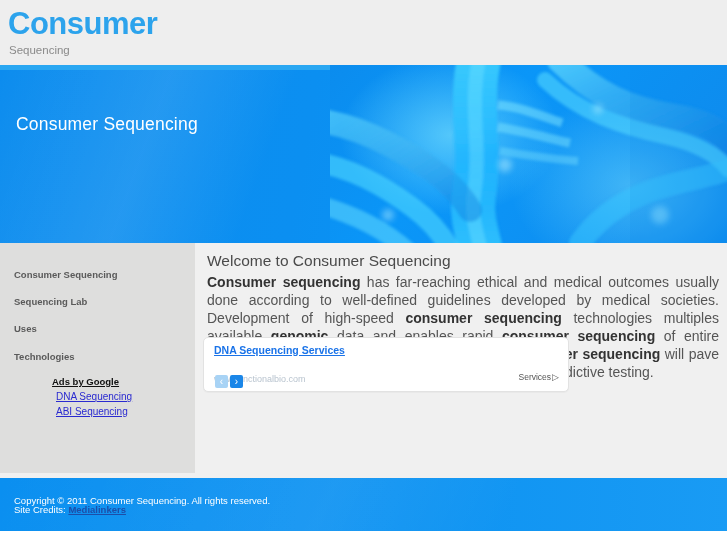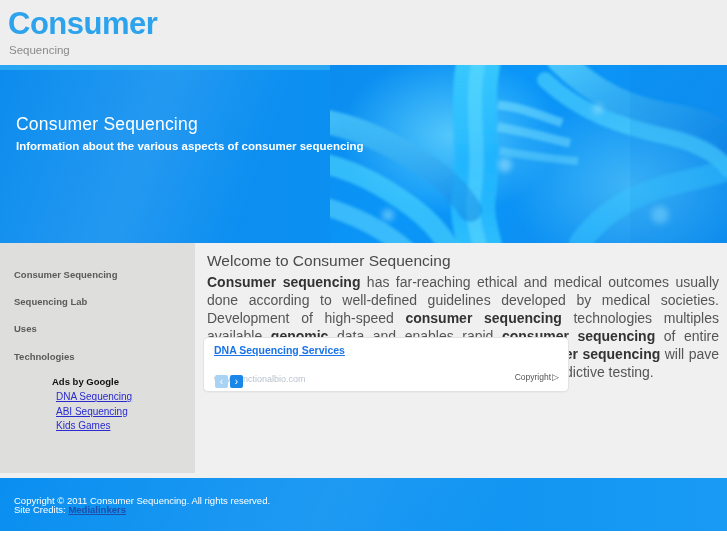--- a/index.html
+++ b/index.html
@@ -75,21 +75,21 @@
     line-height:12px; white-space:nowrap;
   }
   .nav-item.n0 { top:26px; }
   .nav-item.n1 { top:53px; }
   .nav-item.n2 { top:80px; }
   .nav-item.n3 { top:108px; }
 
   .adsense-side { position:absolute; left:52px; top:128px; width:130px; }
   .ads-by-google {
     font-size:9.5px; font-weight:bold; color:#111;
-    line-height:13px; padding-bottom:2px;
+    text-decoration:underline; line-height:13px; padding-bottom:2px;
     display:inline-block;
   }
   .ad-link {
     display:block; font-size:10px; color:#2a2ad0;
     line-height:14.5px; margin-left:4px;
   }
 
   
   .main-col {
     position:absolute; left:195px; top:0; width:532px; height:295px;
@@ -238,52 +238,50 @@
           <circle cx="268" cy="44" r="5" fill="#bff4ff"></circle>
           <circle cx="58" cy="150" r="6" fill="#bff4ff"></circle>
           <circle cx="330" cy="150" r="9" fill="#9feaff"></circle>
         </g>
 
         <rect x="300" y="0" width="97" height="178" fill="#0a84e8" opacity="0.12"></rect>
       </svg>
     </div>
 
     <div class="banner-title">Consumer Sequencing</div>
-    <div class="banner-sub">Information about the various aspects of consumer sequencing</div>
   </div>
 
   <div class="content-area">
 
     <div class="sidebar">
       <div class="nav-item n0">Consumer Sequencing</div>
       <div class="nav-item n1">Sequencing Lab</div>
       <div class="nav-item n2">Uses</div>
       <div class="nav-item n3">Technologies</div>
 
       <div class="adsense-side">
         <div class="ads-by-google">Ads by Google</div>
         <a class="ad-link" href="#">DNA Sequencing</a>
         <a class="ad-link" href="#">ABI Sequencing</a>
-        <a class="ad-link" href="#">Kids Games</a>
       </div>
     </div>
 
     <div class="main-col">
       <div class="page-title">Welcome to Consumer Sequencing</div>
 
       <div class="body-copy"><b>Consumer sequencing</b><span> has far-reaching ethical and medical outcomes usually done according to well-defined guidelines developed by medical societies. Development of high-speed </span><b>consumer sequencing</b><span> technologies multiples available </span><b>genomic</b><span> data and enables rapid </span><b>consumer sequencing</b><span> of entire human genomes at low costs. The innovation in </span><b>consumer sequencing</b><span> will pave the way for personalized genetics and new options for predictive testing.</span></div>
 
       <div class="ad-unit">
         <a class="ad-title" href="#">DNA Sequencing Services</a>
         <div class="ad-url">www.functionalbio.com</div>
         <div class="ad-nav">
           <span class="prev">‹</span>
           <span class="next">›</span>
         </div>
-        <div class="adchoices"><span>Copyright</span><span class="tri">▷</span></div>
+        <div class="adchoices"><span>Services</span><span class="tri">▷</span></div>
       </div>
     </div>
   </div>
 
   <div class="footer">
     <div class="footer-line1">Copyright © 2011 Consumer Sequencing. All rights reserved.</div>
     <div class="footer-line2"><span>Site Credits: </span><a class="footer-credit" href="#">Medialinkers</a></div>
   </div>
   <div class="footer-bottom"></div>
 

